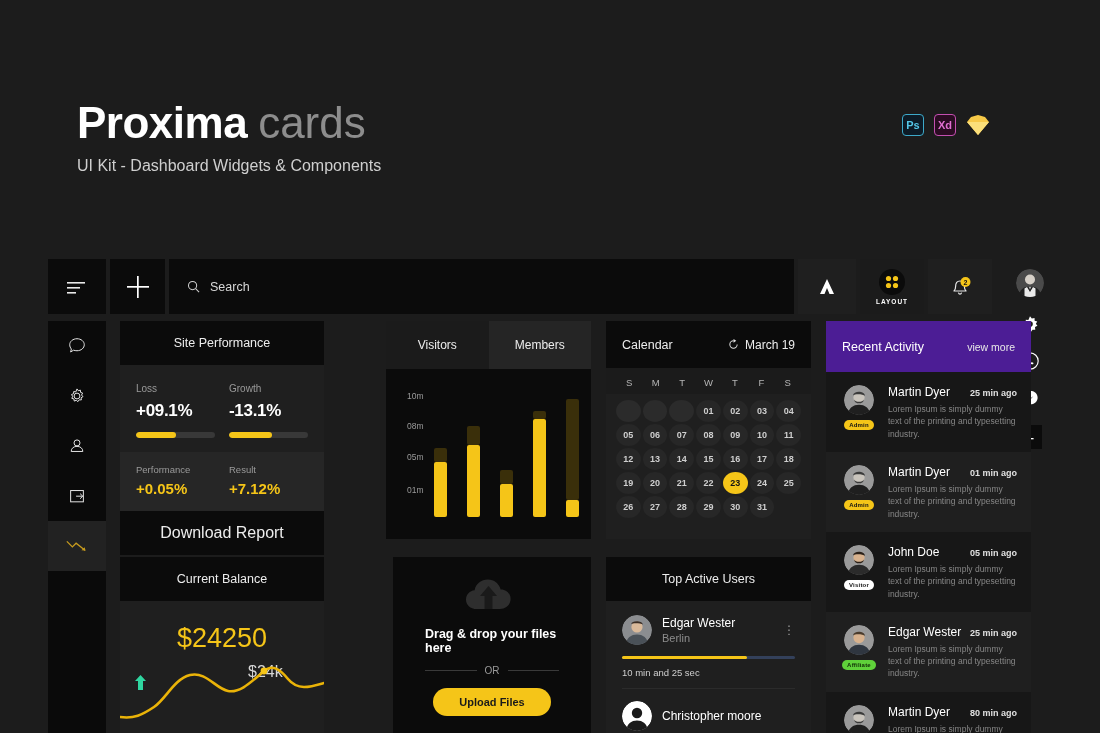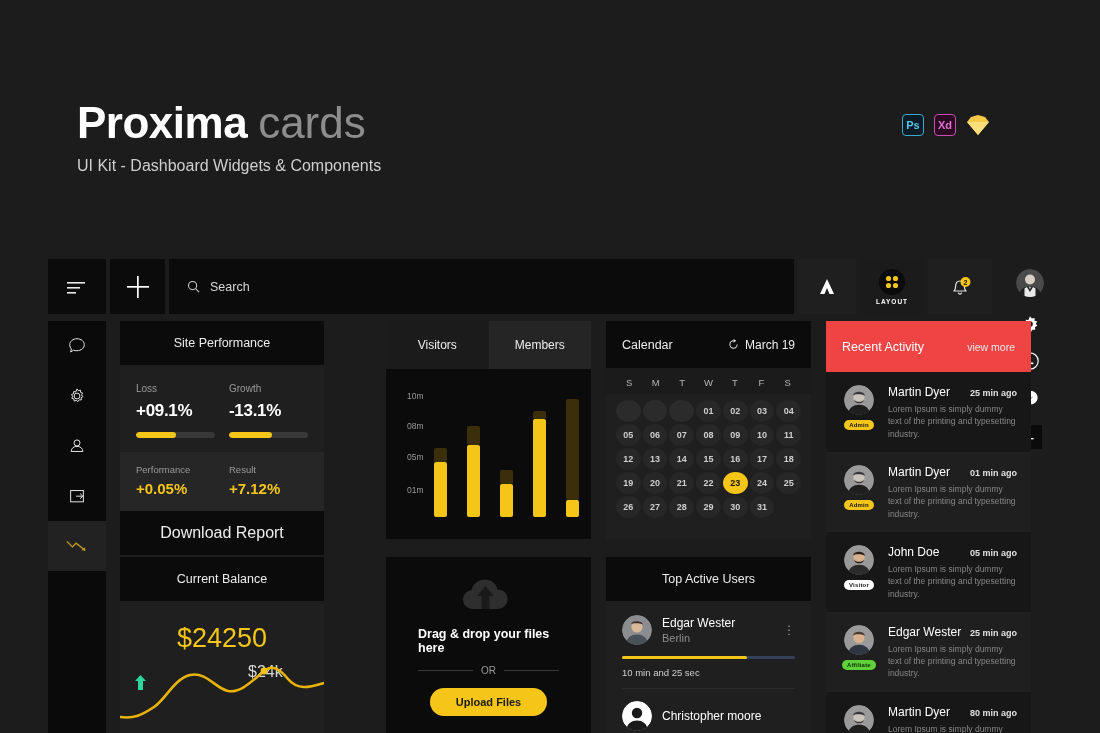--- a/index.html
+++ b/index.html
@@ -89,21 +89,21 @@
   .vchart { position: relative; height: 170px; padding: 14px 14px 0 14px; }
   .vaxis { position: absolute; left: 21px; top: 0; height: 170px; width: 34px; }
   .vaxis span { position: absolute; font-size: 8.5px; color: #9a9a9a; }
   .vbars { position: absolute; left: 48px; right: 12px; bottom: 22px; height: 122px; display: flex; align-items: flex-end;
            justify-content: space-between; }
   .vbar { width: 13px; position: relative; display: flex; flex-direction: column; justify-content: flex-end; }
   .vbar-ghost { width: 13px; background: #3a2f0a; border-radius: 2px; }
   .vbar-fill { width: 13px; background: #f5c518; border-radius: 2px; }
 
   .c-upload { margin-top: 18px; height: 176px; background: #0b0b0b; display: flex; flex-direction: column;
-              align-items: center; justify-content: center; padding: 0 32px; }
+              align-items: center; justify-content: center; padding: 0 32px; margin-left: 7px; }
   .up-title { margin-top: 12px; font-size: 12.5px; color: #ffffff; font-weight: bold; }
   .or-row { display: flex; align-items: center; gap: 8px; width: 100%; margin: 10px 0 12px 0; }
   .or-line { flex: 1; height: 1px; background: #3a3a3a; }
   .or-txt { font-size: 10px; color: #9a9a9a; }
   .up-btn { background: #f5c518; color: #1a1a1a; font-size: 11px; font-weight: bold; border: none;
             border-radius: 14px; padding: 8px 26px; cursor: pointer; font-family: "Liberation Sans", sans-serif; }
 
   
   .col3 { left: 558px; width: 205px; }
   .c-cal { height: 218px; }
@@ -128,21 +128,21 @@
   .tu-dots { margin-left: auto; color: #9a9a9a; font-size: 12px; line-height: 10px; letter-spacing: 0; }
   .tu-track { margin-top: 11px; height: 3px; background: #33405a; border-radius: 2px; }
   .tu-fill { height: 3px; background: #f5c518; border-radius: 2px; }
   .tu-time { margin-top: 8px; font-size: 9.5px; color: #cfcfcf; }
   .tu-div { margin-top: 10px; height: 1px; background: #2b2b2b; }
   .tu-next { display: flex; align-items: center; gap: 10px; padding: 12px 16px 0 16px; }
 
   
   .col4 { left: 778px; width: 205px; }
   .c-act { height: 412px; background: #171717; overflow: hidden; }
-  .act-head { height: 51px; background: #ef4444; display: flex; align-items: center; justify-content: space-between;
+  .act-head { height: 51px; background: #4c1d95; display: flex; align-items: center; justify-content: space-between;
               padding: 0 16px; }
   .act-title { color: #ffffff; font-size: 12.5px; }
   .act-more { color: #e8e8e8; font-size: 10.5px; }
   .act-item { display: flex; gap: 10px; padding: 13px 14px 12px 14px; }
   .act-item.alt { background: #1f1f1f; }
   .act-left { width: 38px; flex: none; display: flex; flex-direction: column; align-items: center; gap: 5px; }
   .act-av { width: 30px; height: 30px; border-radius: 50%; overflow: hidden; }
   .badge { font-size: 6px; font-weight: bold; padding: 2px 5px; border-radius: 7px; letter-spacing: 0.2px; }
   .b-admin { background: #f5c518; color: #141414; }
   .b-visitor { background: #ffffff; color: #141414; }

